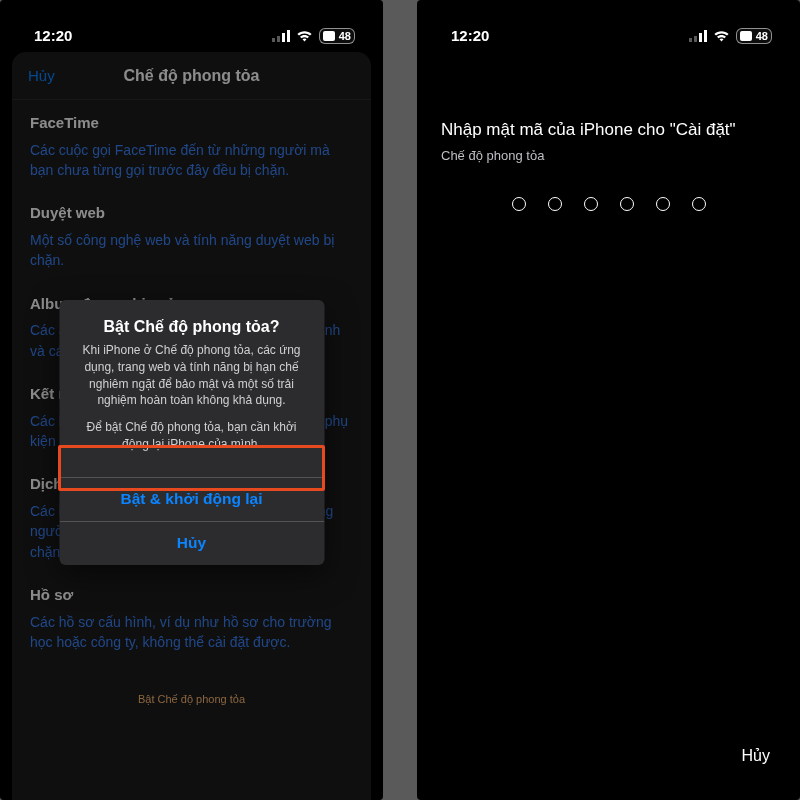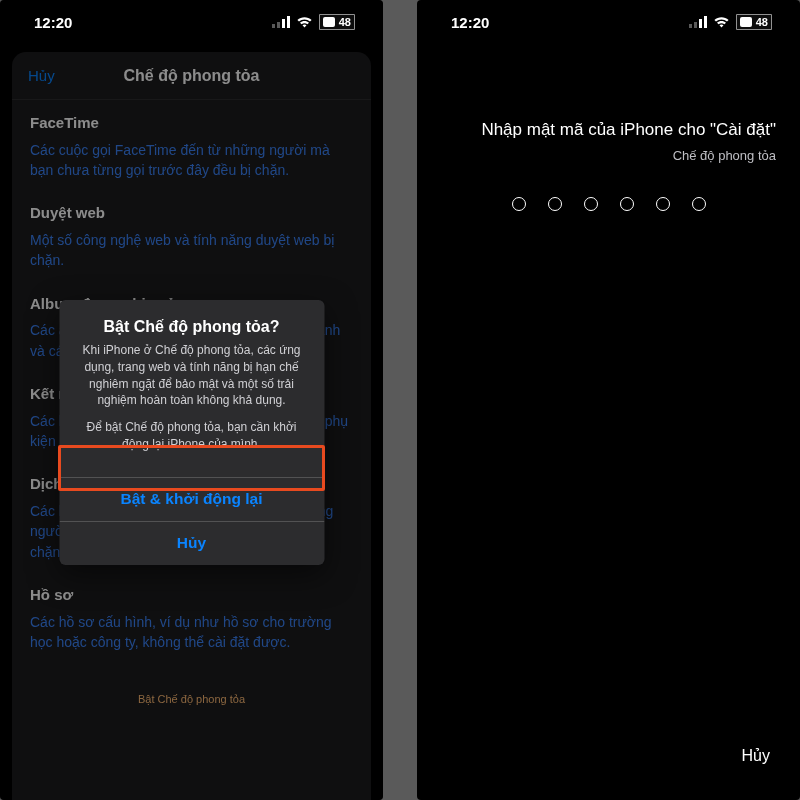--- a/index.html
+++ b/index.html
@@ -8,28 +8,28 @@
   .phone {
     width: 383px; height: 800px; background: #000; position: relative;
     overflow: hidden; color: #fff; border-radius: 4px;
   }
   .phone + .phone { margin-left: 34px; }
   .phone.left { margin-left: 0; }
 
   
   .statusbar {
     position: absolute; top: 0; left: 0; right: 0; height: 44px;
-    display: flex; align-items: flex-start; justify-content: space-between;
-    padding: 14px 28px 0 34px; font-size: 15px; font-weight: 600;
+    display: flex; align-items: flex-end; justify-content: space-between;
+    padding: 0 28px 0 34px; font-size: 15px; font-weight: 600;
     z-index: 50;
   }
   .status-right { display: flex; align-items: center; gap: 6px; }
   .battery-wrap {
     display: inline-flex; align-items: center; gap: 2px;
-    border: 1px solid rgba(255,255,255,0.55); border-radius: 1px;
+    border: 1px solid rgba(255,255,255,0.55); border-radius: 6px;
     padding: 1px 3px; font-size: 11px; font-weight: 700;
     background: rgba(255,255,255,0.05);
   }
   .battery-wrap .fill {
     display:inline-block; width:12px; height:10px; background:#fff; border-radius:2px; margin-right:2px;
   }
   .signal svg, .wifi svg { display:block; }
 
   
   .sheet {
@@ -82,21 +82,21 @@
   .alert .alert-btn.primary { font-weight:700; }
   .alert .alert-btn.cancel { font-weight:600; }
 
   .highlight-box {
     position:absolute; border:3px solid #e84a1f; z-index:40; pointer-events:none;
     border-radius:2px;
   }
 
   
   .pass-area {
-    position:absolute; top:120px; left:0; right:0; text-align:right; color:#fff;
+    position:absolute; top:120px; left:0; right:0; text-align:left; color:#fff;
     padding: 0 24px;
   }
   .pass-title { font-size:17px; font-weight:500; margin-bottom:8px; }
   .pass-sub { font-size:13px; color:#bfbfc4; margin-bottom:34px; }
   .pass-dots { display:flex; justify-content:center; gap:22px; }
   .pass-dot {
     width:14px; height:14px; border-radius:50%; border:1.5px solid #fff;
     background:transparent;
   }
   .right-cancel {

